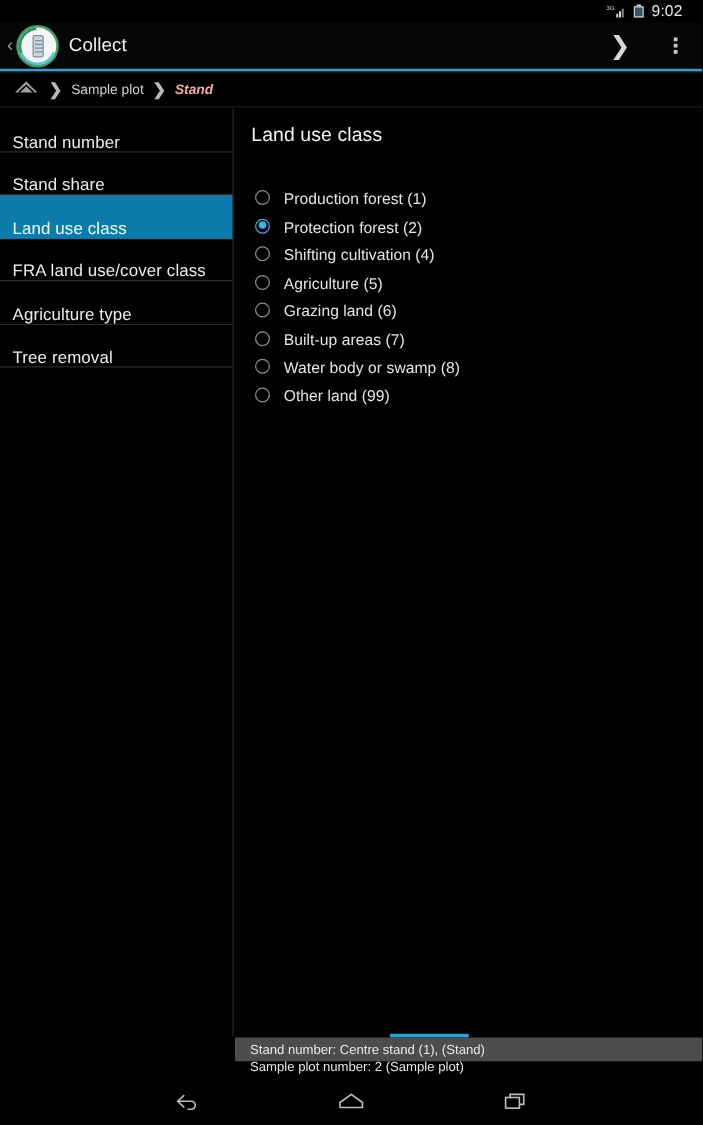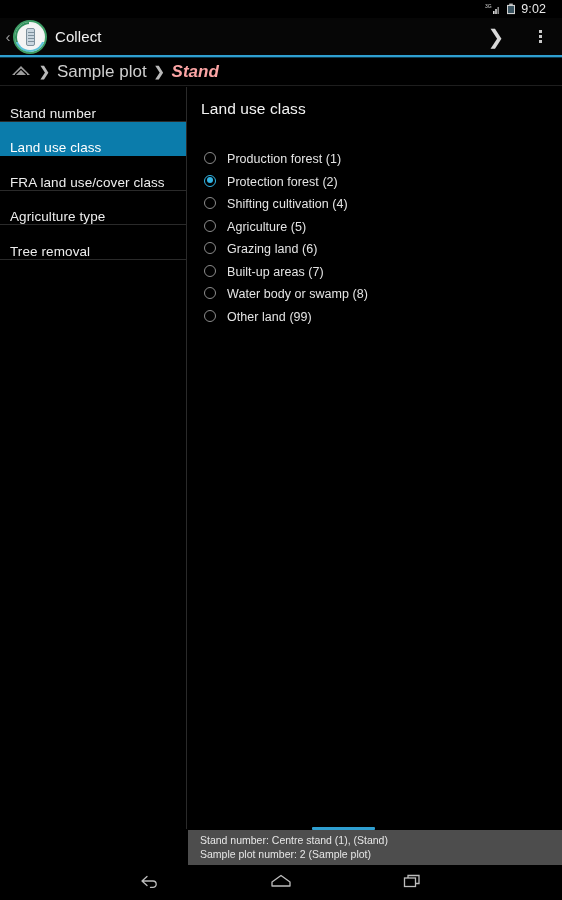--- a/index.html
+++ b/index.html
@@ -156,21 +156,21 @@
     border-bottom: 1px solid #1e1e1e;
   }
   .crumb-sep {
     color: #b9b9b9;
     font-size: 13px;
     font-weight: bold;
     line-height: 1;
   }
   .crumb {
     color: #cfcfcf;
-    font-size: 17px;
+    font-size: 11px;
     text-align: center;
   }
   .crumb.current {
     color: #fca5a5;
     font-weight: bold;
     font-style: italic;
   }
 
   
   .sidebar {
@@ -247,21 +247,21 @@
   .info-handle {
     position: absolute;
     left: 312px; top: 827px;
     width: 63px; height: 3px;
     background: #2f9fd0;
     border-radius: 1px;
   }
   .info-panel {
     position: absolute;
     left: 188px; top: 830px;
-    width: 374px; height: 35px;
+    width: 374px; height: 19px;
     background: #4d4d4d;
     padding: 4px 0 0 12px;
   }
   .info-line {
     color: #e6e6e6;
     font-size: 10.5px;
     line-height: 13.5px;
     white-space: nowrap;
   }
 
@@ -352,20 +352,23 @@
     <span class="crumb-sep">❯</span>
     <span class="crumb">Sample plot</span>
     <span class="crumb-sep">❯</span>
     <span class="crumb current">Stand</span>
   </div>
 
   <div class="sidebar">
     <div class="side-item">
       <span>Stand number</span>
     </div>
+    <div class="side-item">
+      <span>Stand share</span>
+    </div>
     <div class="side-item active">
       <span>Land use class</span>
     </div>
     <div class="side-item">
       <span>FRA land use/cover class</span>
     </div>
     <div class="side-item">
       <span>Agriculture type</span>
     </div>
     <div class="side-item">

